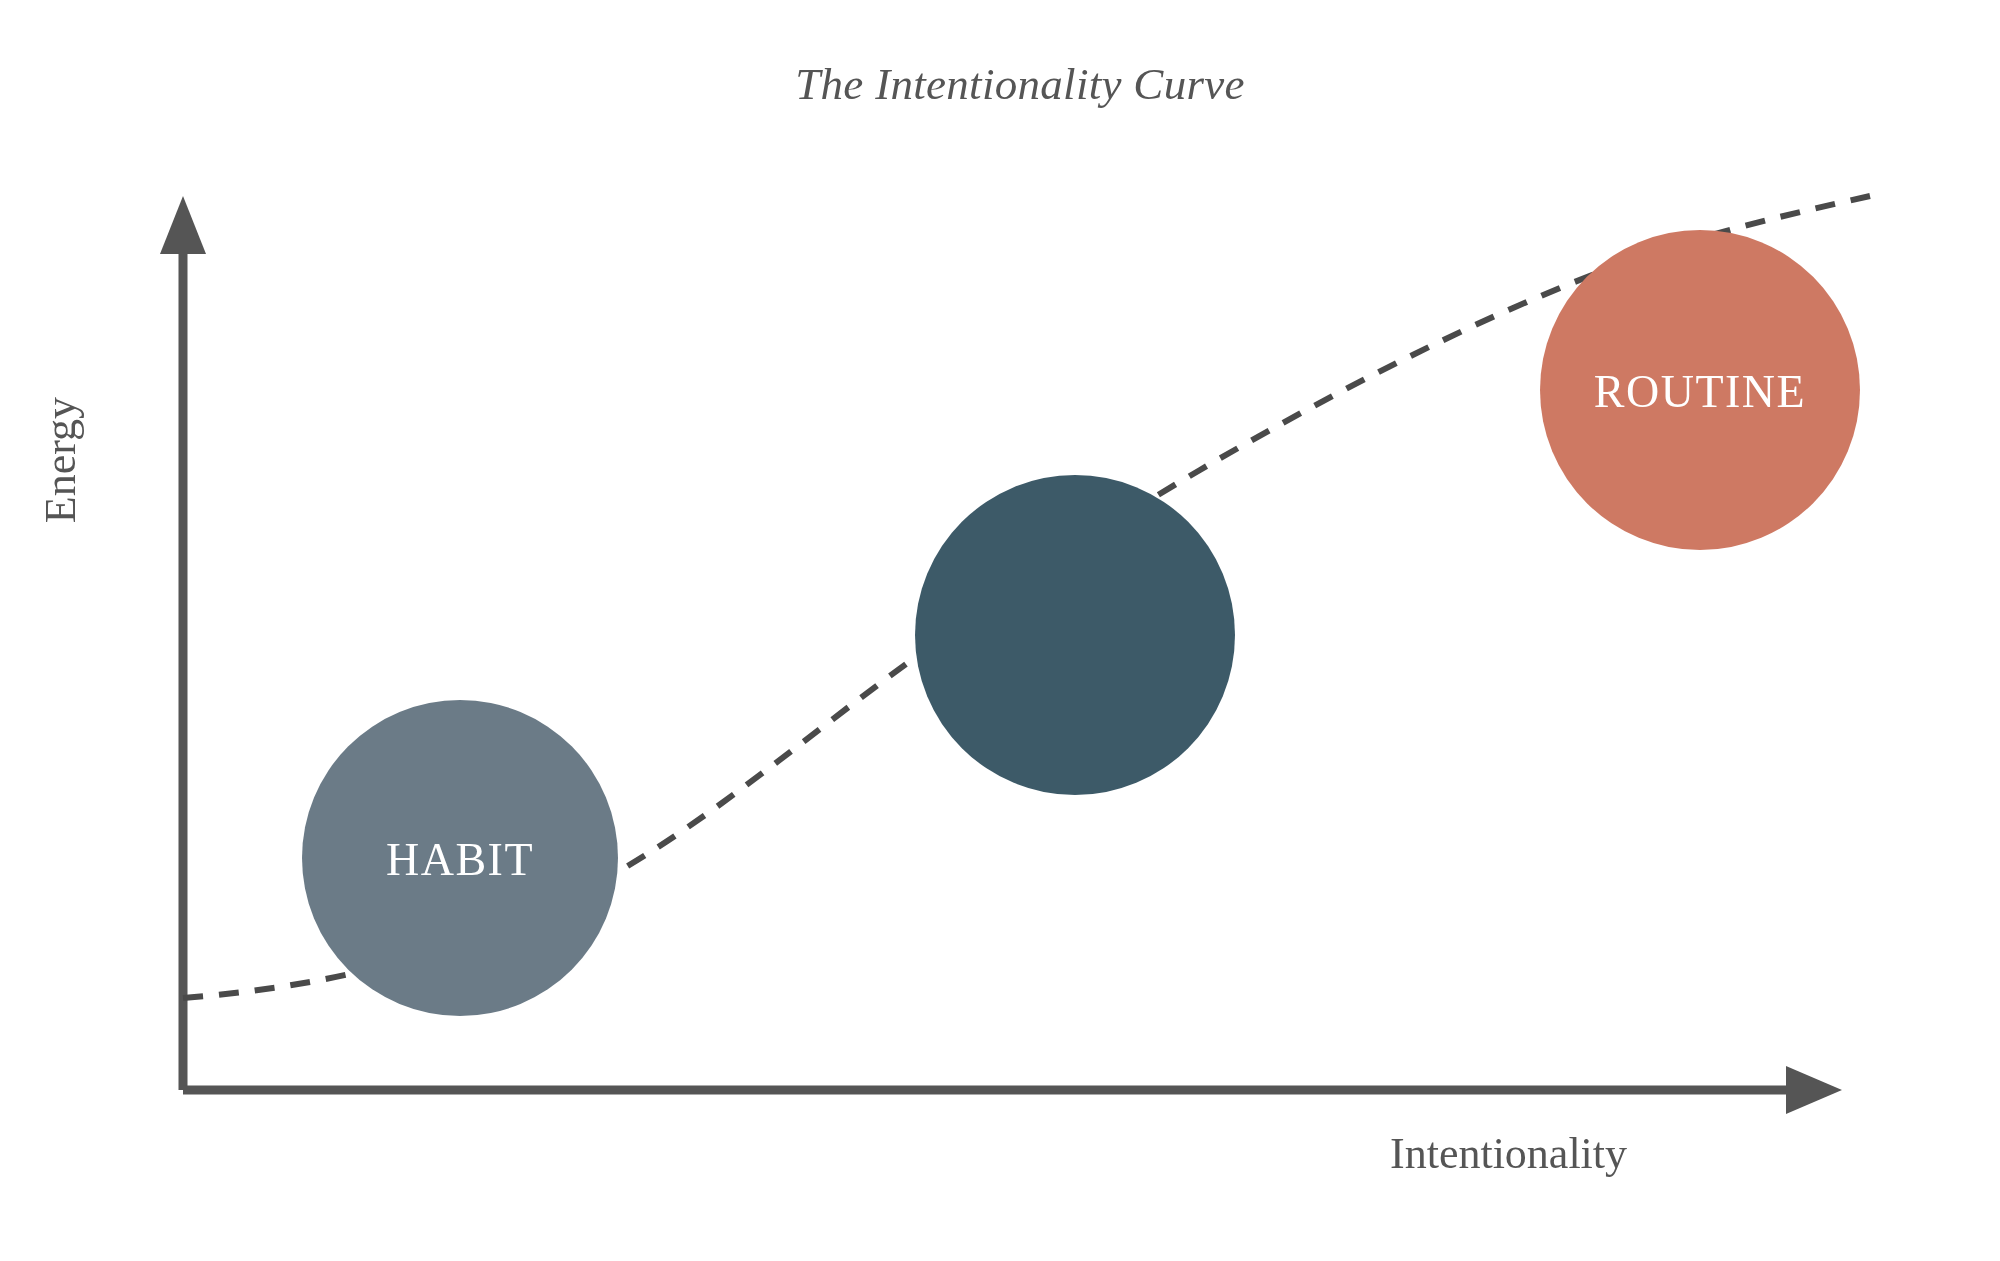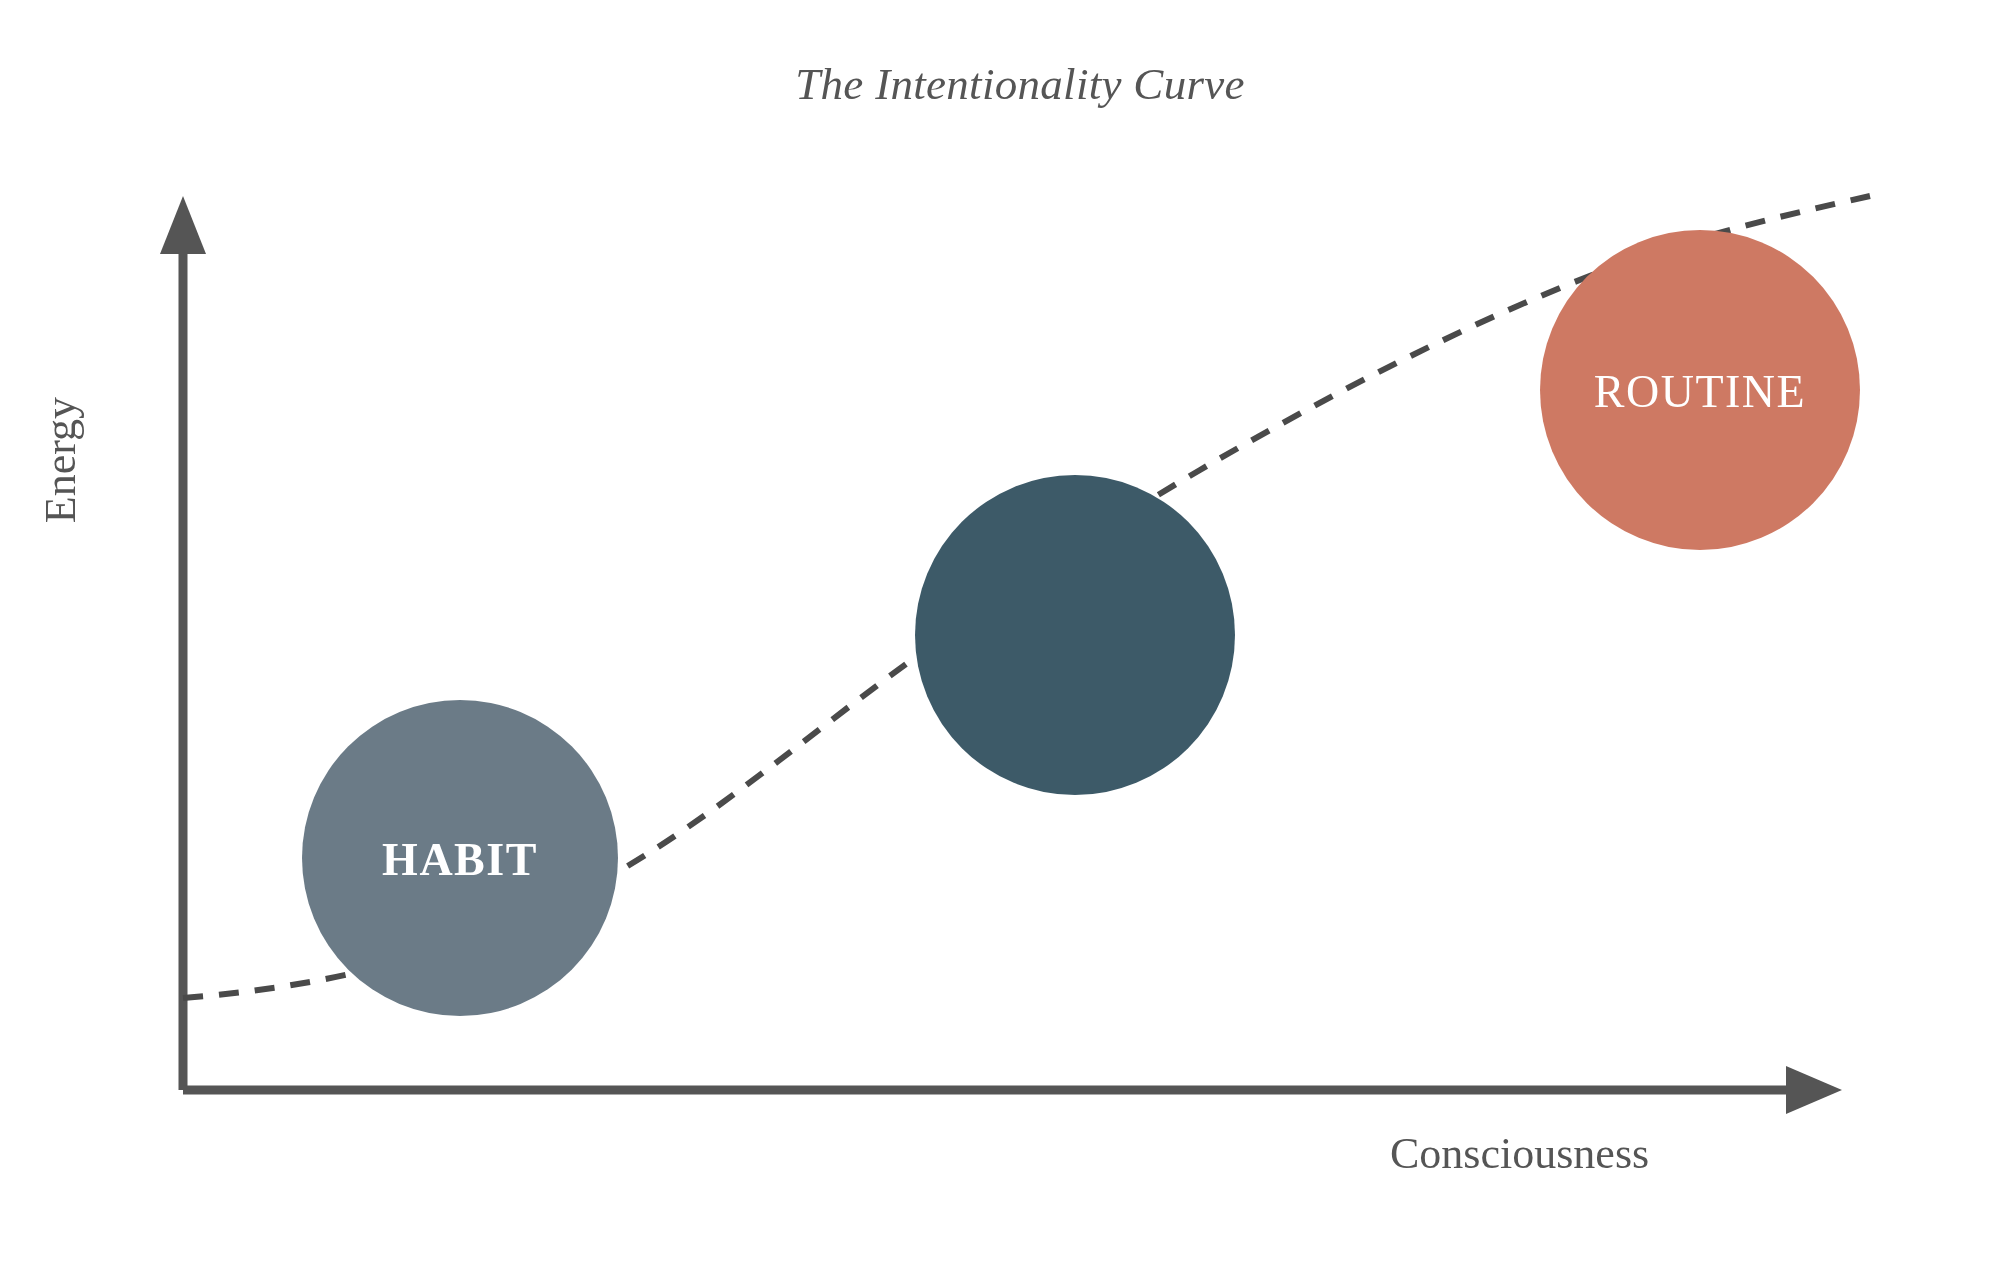--- a/index.html
+++ b/index.html
@@ -104,23 +104,23 @@
       <circle cx="460" cy="858" r="158" fill="#6b7b87"></circle>
       <circle cx="1075" cy="635" r="160" fill="#3d5a68"></circle>
       <circle cx="1700" cy="390" r="160" fill="#ce7963"></circle>
     </g>
   </svg>
 
   <div class="chart-title">The Intentionality Curve</div>
 
   <div class="axis-label axis-label-y">Energy</div>
 
-  <div class="axis-label axis-label-x">Consciousness</div>
+  <div class="axis-label axis-label-x">Intentionality</div>
 
   <div class="node-hit" style="left:302px; top:700px; width:316px; height:316px;"></div>
-  <div class="node-label" style="left:300px; top:833px; width:320px;font-weight:bold;">HABIT</div>
+  <div class="node-label" style="left:300px; top:833px; width:320px;">HABIT</div>
 
   <div class="node-hit" style="left:915px; top:475px; width:320px; height:320px;"></div>
 
   <div class="node-hit" style="left:1540px; top:230px; width:320px; height:320px;"></div>
   <div class="node-label" style="left:1540px; top:365px; width:320px;">ROUTINE</div>
 
 </div>
 
 </body></html>

